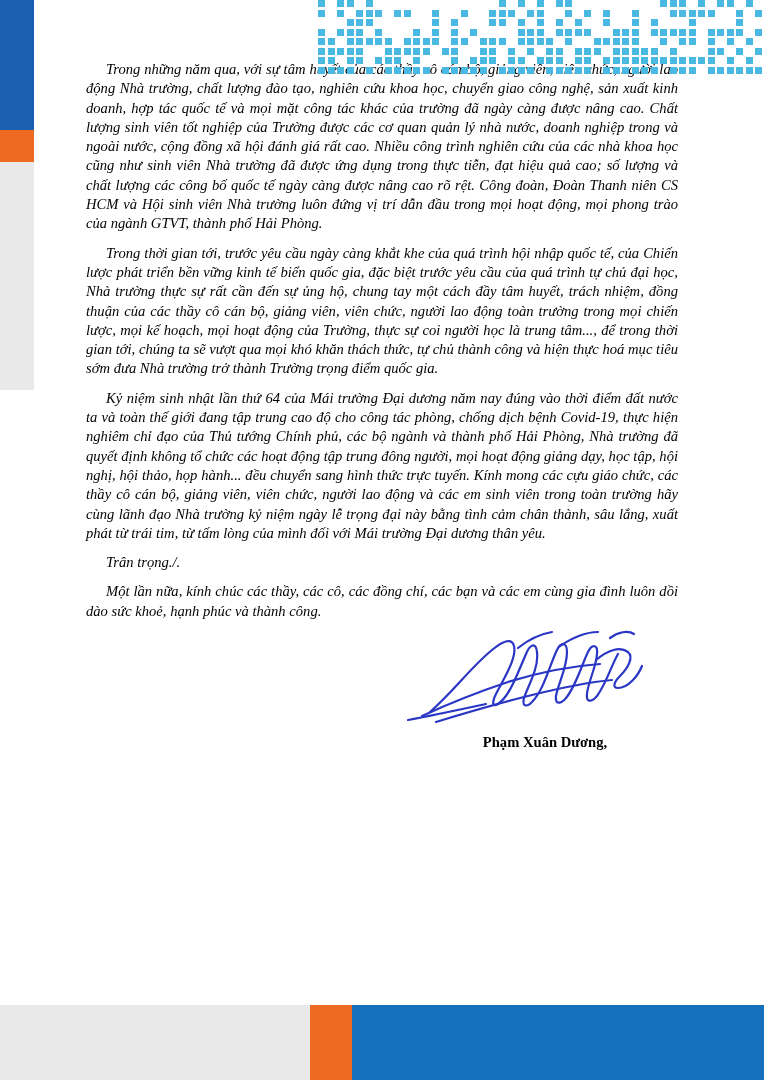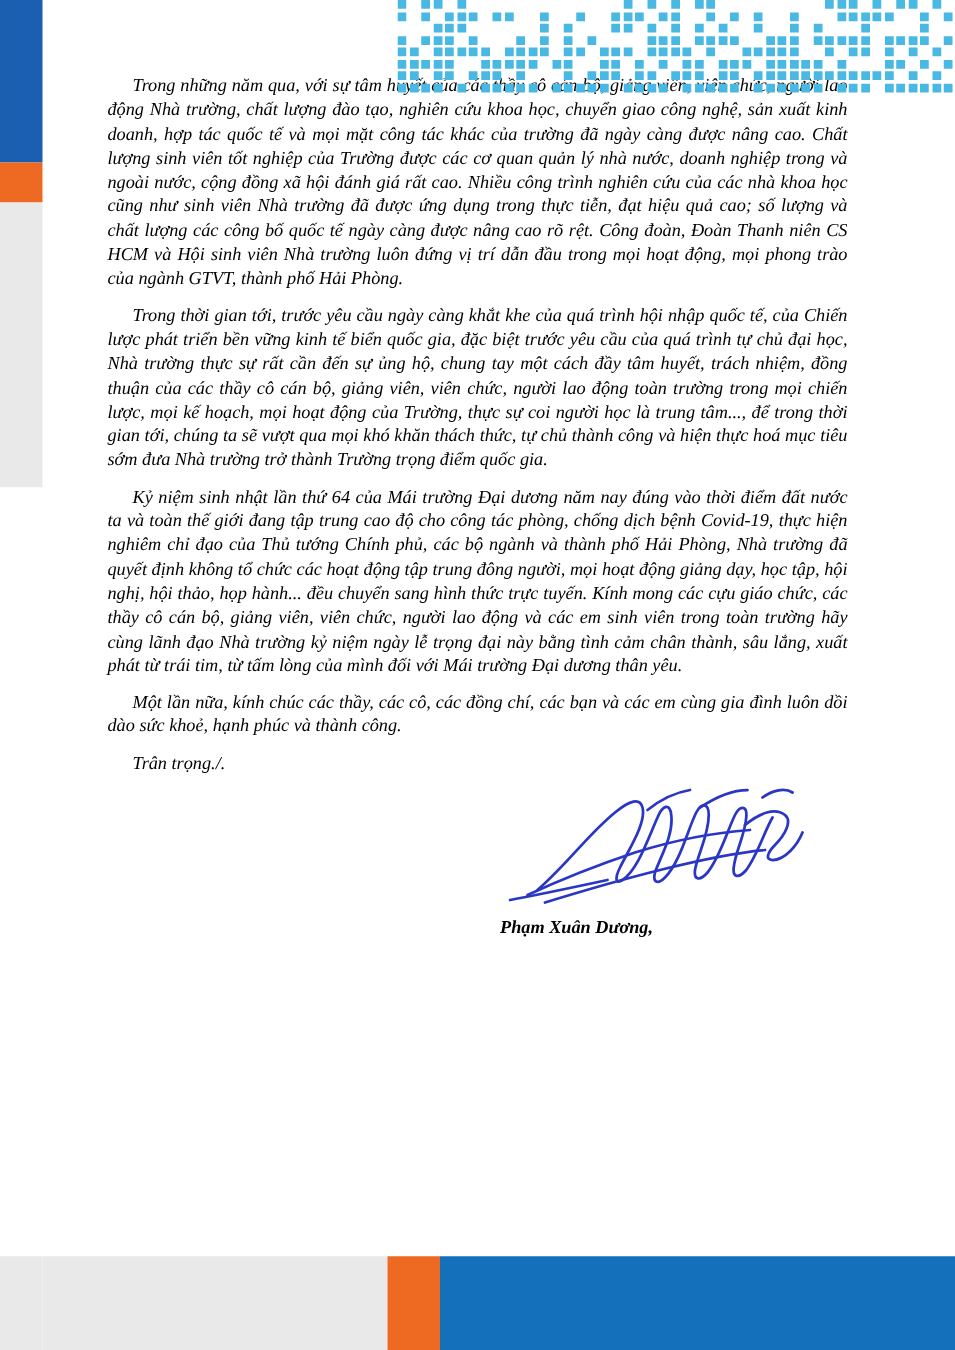--- a/index.html
+++ b/index.html
@@ -138,23 +138,23 @@
   .sig-svg {
     position: absolute;
     left: 0;
     top: 0;
   }
   .sig-name {
     position: absolute;
     left: 0;
     top: 112px;
     width: 290px;
+    text-align: center;
     font-family: "Liberation Serif", serif;
     font-weight: bold;
-    font-style: italic;
     font-size: 14.6px;
     line-height: 20px;
     color: #000000;
   }
   .sig-title {
     position: absolute;
     left: 0;
     top: 132px;
     width: 290px;
     text-align: center;
@@ -174,22 +174,22 @@
   <div class="rail-orange"></div>
   <div class="rail-grey-top"></div>
   <div class="rail-white"></div>
   <div class="rail-grey-bottom"></div>
 </div>
 
 <div class="letter">
   <p>Trong những năm qua, với sự tâm huyết của các thầy cô cán bộ, giảng viên, viên chức, người lao động Nhà trường, chất lượng đào tạo, nghiên cứu khoa học, chuyển giao công nghệ, sản xuất kinh doanh, hợp tác quốc tế và mọi mặt công tác khác của trường đã ngày càng được nâng cao. Chất lượng sinh viên tốt nghiệp của Trường được các cơ quan quản lý nhà nước, doanh nghiệp trong và ngoài nước, cộng đồng xã hội đánh giá rất cao. Nhiều công trình nghiên cứu của các nhà khoa học cũng như sinh viên Nhà trường đã được ứng dụng trong thực tiễn, đạt hiệu quả cao; số lượng và chất lượng các công bố quốc tế ngày càng được nâng cao rõ rệt. Công đoàn, Đoàn Thanh niên CS HCM và Hội sinh viên Nhà trường luôn đứng vị trí dẫn đầu trong mọi hoạt động, mọi phong trào của ngành GTVT, thành phố Hải Phòng.</p>
   <p>Trong thời gian tới, trước yêu cầu ngày càng khắt khe của quá trình hội nhập quốc tế, của Chiến lược phát triển bền vững kinh tế biển quốc gia, đặc biệt trước yêu cầu của quá trình tự chủ đại học, Nhà trường thực sự rất cần đến sự ủng hộ, chung tay một cách đầy tâm huyết, trách nhiệm, đồng thuận của các thầy cô cán bộ, giảng viên, viên chức, người lao động toàn trường trong mọi chiến lược, mọi kế hoạch, mọi hoạt động của Trường, thực sự coi người học là trung tâm..., để trong thời gian tới, chúng ta sẽ vượt qua mọi khó khăn thách thức, tự chủ thành công và hiện thực hoá mục tiêu sớm đưa Nhà trường trở thành Trường trọng điểm quốc gia.</p>
   <p>Kỷ niệm sinh nhật lần thứ 64 của Mái trường Đại dương năm nay đúng vào thời điểm đất nước ta và toàn thế giới đang tập trung cao độ cho công tác phòng, chống dịch bệnh Covid-19, thực hiện nghiêm chỉ đạo của Thủ tướng Chính phủ, các bộ ngành và thành phố Hải Phòng, Nhà trường đã quyết định không tổ chức các hoạt động tập trung đông người, mọi hoạt động giảng dạy, học tập, hội nghị, hội thảo, họp hành... đều chuyển sang hình thức trực tuyến. Kính mong các cựu giáo chức, các thầy cô cán bộ, giảng viên, viên chức, người lao động và các em sinh viên trong toàn trường hãy cùng lãnh đạo Nhà trường kỷ niệm ngày lễ trọng đại này bằng tình cảm chân thành, sâu lắng, xuất phát từ trái tim, từ tấm lòng của mình đối với Mái trường Đại dương thân yêu.</p>
+  <p>Trân trọng./.</p>
   <p>Một lần nữa, kính chúc các thầy, các cô, các đồng chí, các bạn và các em cùng gia đình luôn dồi dào sức khoẻ, hạnh phúc và thành công.</p>
-  <p>Trân trọng./.</p>
 </div>
 
 <div class="sig-block">
   <svg class="sig-svg" width="290" height="115" viewBox="0 0 290 115">
     <g fill="none" stroke="#2a36c4" stroke-width="2.2" stroke-linecap="round" stroke-linejoin="round">
       <path d="M30 92 C55 70, 70 48, 92 30 C104 20, 112 18, 114 26 C117 38, 104 58, 96 74 C92 82, 92 88, 98 84 C110 76, 118 52, 126 34 C130 24, 136 22, 137 32 C139 48, 128 66, 124 78 C122 86, 126 88, 132 82 C144 70, 150 44, 157 30 C161 22, 167 22, 167 32 C167 48, 158 64, 156 76 C155 84, 160 85, 166 78 C176 66, 182 44, 188 32 C192 24, 198 24, 197 34 C196 48, 188 62, 187 74 C186 82, 191 83, 197 76 C206 64, 212 44, 218 34"></path>
       <path d="M22 96 C48 84, 78 72, 108 62 C140 52, 172 46, 200 44"></path>
       <path d="M36 102 C62 94, 96 84, 128 76 C160 68, 190 62, 212 60"></path>
       <path d="M118 28 C128 20, 140 14, 152 12"></path>
       <path d="M160 26 C172 18, 186 12, 198 12"></path>

